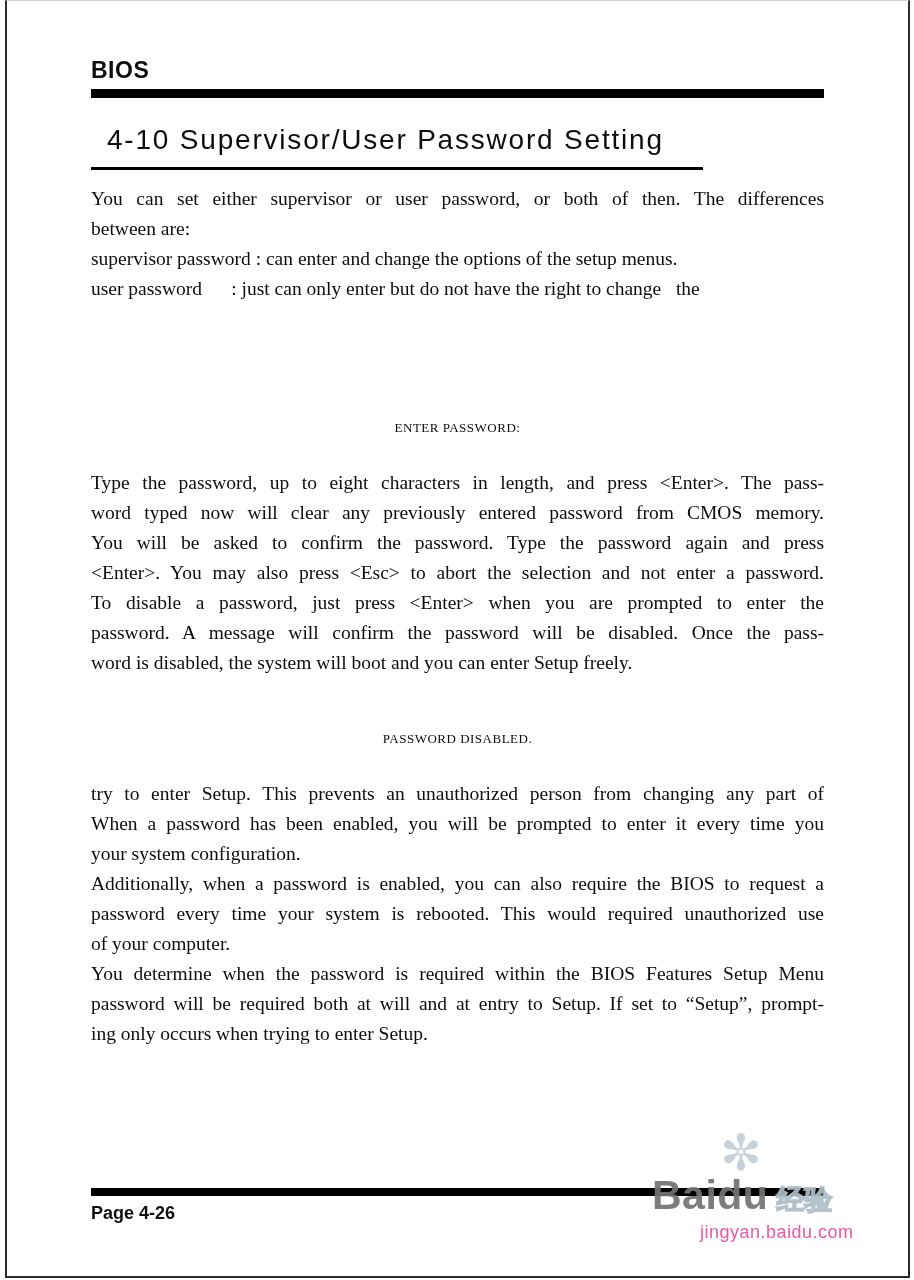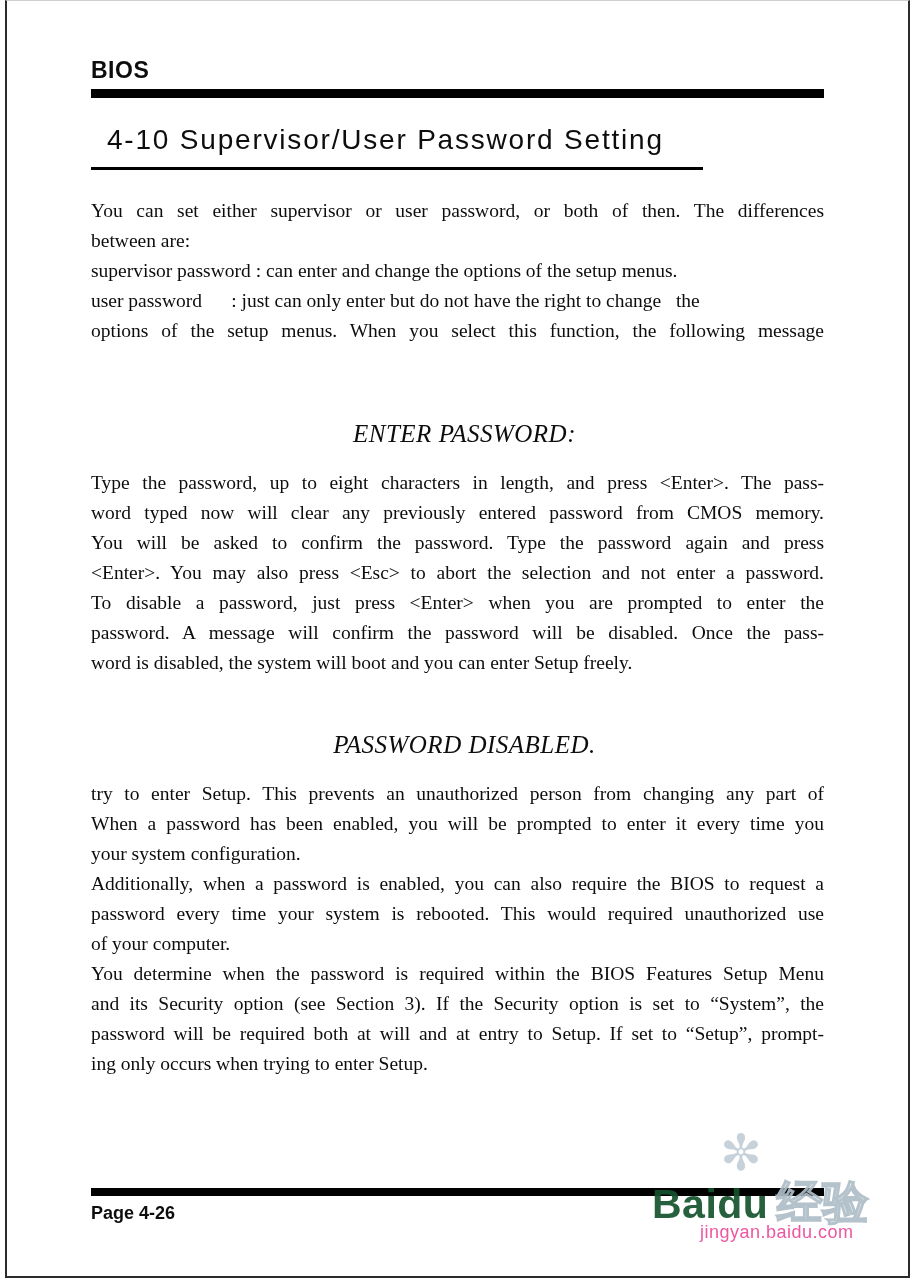--- a/index.html
+++ b/index.html
@@ -51,40 +51,39 @@
     width: 612px; height: 2.5px;
     background: #000;
   }
   .textblock {
     position: absolute;
     left: 91px;
     width: 733px;
     font-size: 19.5px;
     line-height: 30px;
   }
-  .tb-intro { top: 196px; }
+  .tb-intro { top: 184px; }
   .tb-para2 { top: 468px; }
   .tb-para3 { top: 779px; }
   .tline {
     text-align: justify;
     text-align-last: justify;
   }
   .tline.end {
     text-align-last: left;
     white-space: pre-wrap;
   }
   .b { font-weight: normal; }
   .center-head {
     position: absolute;
-    left: 98px;
+    left: 91px;
     width: 733px;
     text-align: center;
-    font-size: 25px;
+    font-size: 13px;
     letter-spacing: 0.5px;
-    font-style: italic;
   }
   .ch-enter { top: 420px; }
   .ch-disabled { top: 731px; }
   .rule-bottom {
     position: absolute;
     top: 1188px; left: 91px;
     width: 733px; height: 8px;
     background: #000;
     z-index: 1;
   }
@@ -112,25 +111,25 @@
     color: #c3ced6;
   }
   .wm-brand {
     position: absolute;
     left: 10px; top: 40px;
     white-space: nowrap;
   }
   .wm-latin {
     font-size: 41px;
     font-weight: 600;
-    color: #14532d;
+    color: #737373;
     letter-spacing: 0.5px;
   }
   .wm-cn {
-    font-size: 46px;
+    font-size: 28px;
     margin-left: 8px;
     color: transparent;
     -webkit-text-stroke: 1.5px #aebdc7;
     font-weight: bold;
     margin-top: 28px;
   }
   .wm-url {
     position: absolute;
     left: 58px; top: 90px;
     font-size: 18px;
@@ -151,21 +150,20 @@
   <div class="title-underline"></div>
 
   <div class="textblock tb-intro">
     <div>
         <div class="tline">You can set either supervisor or user password, or both of then.  The differences</div>
         <div class="tline end">between are:</div>
       </div>
     <div class="tline end"><span class="b">supervisor password :</span><span> can enter and change the options of the setup menus.</span></div>
     <div class="tline end"><span class="b">user password</span><span>      : just can only enter but do not have the right to change   the</span></div>
     <div>
-        <div class="tline">options of the setup menus. When you select this function, the following message</div>
       </div>
   </div>
 
   <div class="center-head ch-enter">ENTER PASSWORD:</div>
 
   <div class="textblock tb-para2">
       <div class="tline">Type the password, up to eight characters in length, and press &lt;Enter&gt;.  The pass-</div>
       <div class="tline">word typed now will clear any previously entered password from CMOS memory.</div>
       <div class="tline">You will be asked to confirm the password.  Type the password again and press</div>
       <div class="tline">&lt;Enter&gt;.  You may also press &lt;Esc&gt; to abort the selection and not enter a password.</div>
@@ -177,21 +175,20 @@
   <div class="center-head ch-disabled">PASSWORD DISABLED.</div>
 
   <div class="textblock tb-para3">
       <div class="tline">try to enter Setup.  This prevents an unauthorized person from changing any part of</div>
       <div class="tline">When a password has been enabled, you will be prompted to enter it every time you</div>
       <div class="tline end">your system configuration.</div>
       <div class="tline">Additionally, when a password is enabled, you can also require the BIOS to request a</div>
       <div class="tline">password every time your system is rebooted.  This would required unauthorized use</div>
       <div class="tline end">of your computer.</div>
       <div class="tline">You determine when the password is required within the BIOS Features Setup Menu</div>
-      <div class="tline">and its Security option (see Section 3).  If the Security option is set to “System”, the</div>
       <div class="tline">password will be required both at will and at entry to Setup.  If set to “Setup”, prompt-</div>
       <div class="tline end">ing only occurs when trying to enter Setup.</div>
     </div>
 
   <div class="rule-bottom"></div>
   <div class="page-num">Page 4-26</div>
 
   <div class="watermark">
     <div class="wm-logo">✼</div>
     <div class="wm-brand"><span class="wm-latin">Baidu</span><span class="wm-cn">经验</span></div>

